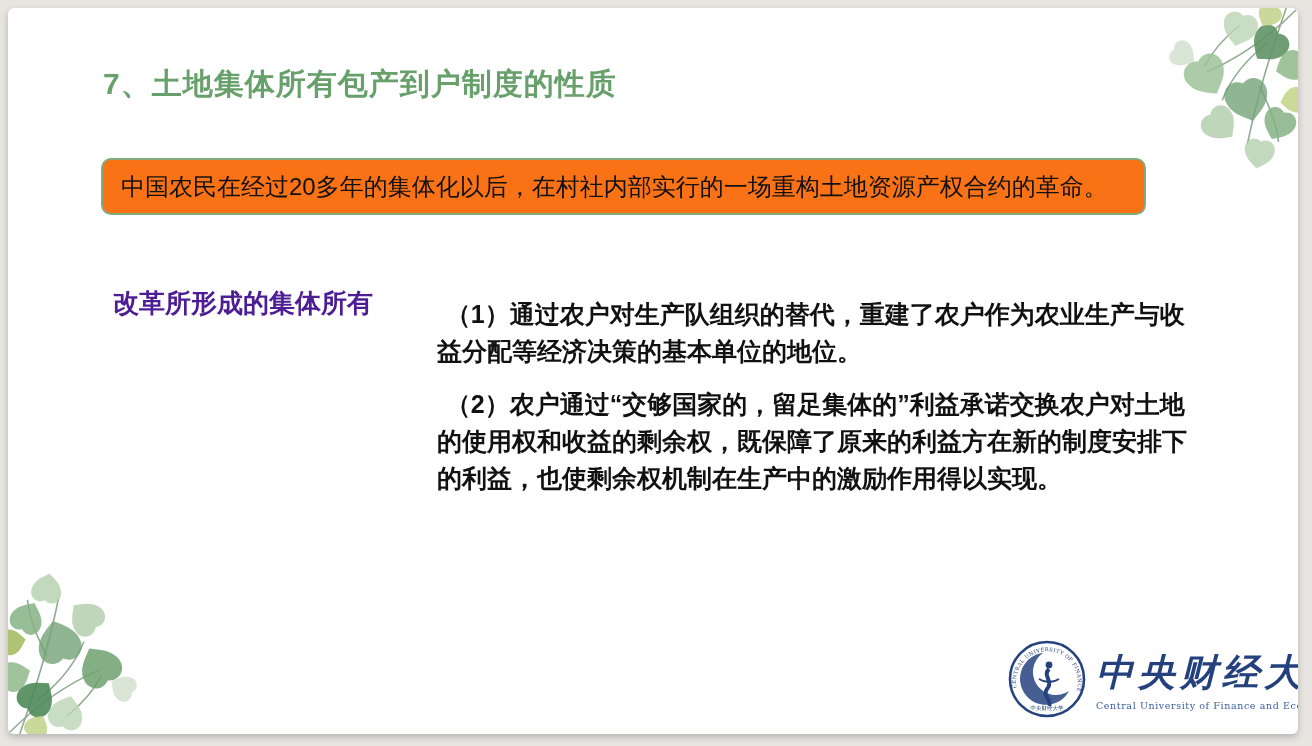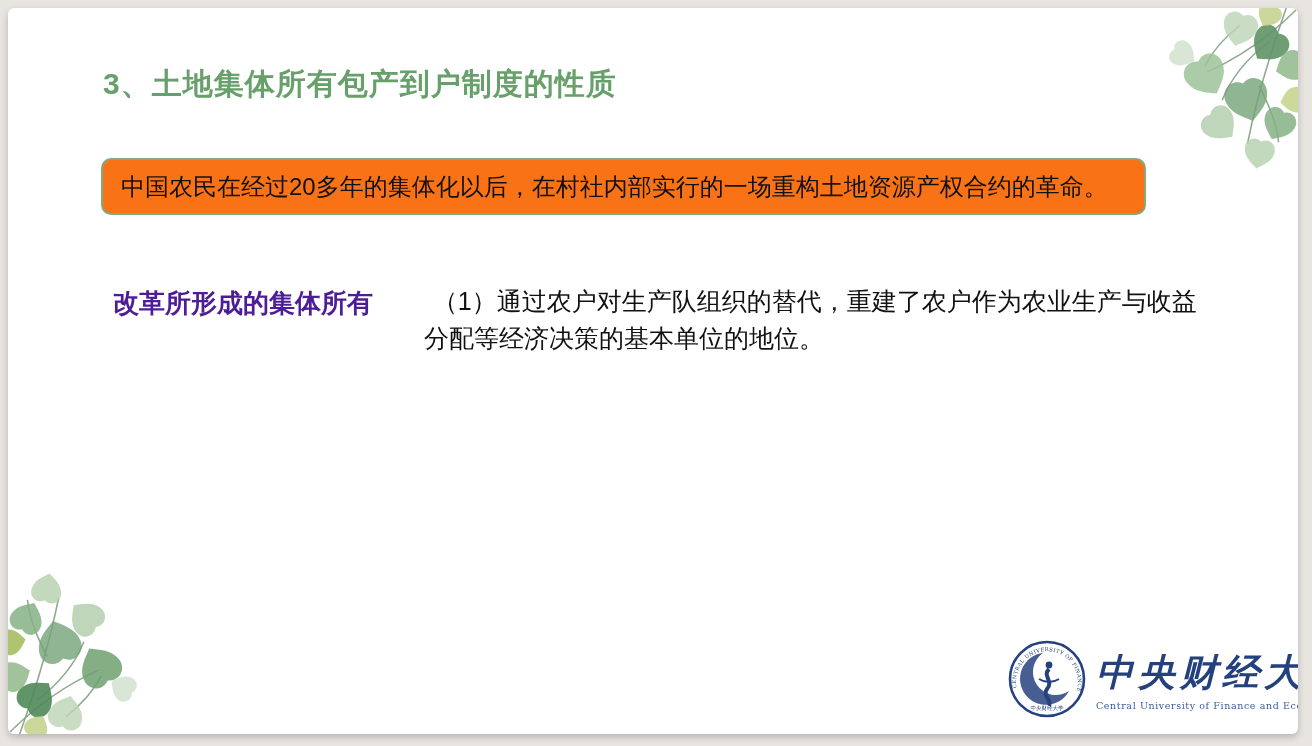--- a/index.html
+++ b/index.html
@@ -28,21 +28,21 @@
     background:#f97316;
   }
   .left-label{
     position:absolute;left:105px;top:277px;width:310px;
     font-size:26px;font-weight:bold;color:#4c1d95;line-height:36px;
   }
   .points{
     position:absolute;left:413px;top:272px;width:782px;
     font-size:25px;color:#111111;line-height:37px;
   }
-  .points p{margin:3px;text-indent:0.35em;}
+  .points p{margin:16px;text-indent:0.35em;font-weight:bold;}
   .leaves-tr{position:absolute;top:0;right:0;width:175px;height:170px;}
   .leaves-bl{position:absolute;left:0;bottom:0;width:175px;height:170px;transform:rotate(180deg);}
   .logo{
     position:absolute;left:998px;top:626px;width:300px;height:90px;
     display:flex;align-items:center;
   }
   .seal{width:82px;height:82px;flex:0 0 auto;}
   .logo-text{margin-left:8px;}
   .logo-cn{
     font-family:"DejaVu Serif","Liberation Serif",serif;
@@ -101,32 +101,33 @@
       <use href="#leaf" transform="translate(128,95) rotate(-15) scale(1.0)" fill="#74a377" opacity="0.8"></use>
       <use href="#leaf" transform="translate(100,120) rotate(-45) scale(0.8)" fill="#a9c8a4" opacity="0.75"></use>
       <use href="#leaf" transform="translate(160,120) rotate(25) scale(0.75)" fill="#84b184" opacity="0.85"></use>
       <use href="#leaf" transform="translate(140,150) rotate(10) scale(0.7)" fill="#b4d0ad" opacity="0.8"></use>
       <use href="#leaf" transform="translate(175,95) rotate(80) scale(0.6)" fill="#9ab54d" opacity="0.8"></use>
       <use href="#leaf" transform="translate(150,8) rotate(30) scale(0.55)" fill="#c2d189" opacity="0.85"></use>
       <use href="#leaf" transform="translate(62,48) rotate(-60) scale(0.6)" fill="#cfe0ca" opacity="0.8"></use>
     </g>
   </svg>
 
-  <div class="title">3、土地集体所有包产到户制度的性质</div>
+  <div class="title">7、土地集体所有包产到户制度的性质</div>
 
   <div class="highlight-box">
     <span>中国农民在经过20多年的集体化以后，在村社内部实行的一场重构土地资源产权合约的革命。</span>
   </div>
 
   <div class="left-label">
     <div>改革所形成的集体所有</div>
   </div>
 
   <div class="points">
     <p>（1）通过农户对生产队组织的替代，重建了农户作为农业生产与收益分配等经济决策的基本单位的地位。</p>
+    <p>（2）农户通过“交够国家的，留足集体的”利益承诺交换农户对土地的使用权和收益的剩余权，既保障了原来的利益方在新的制度安排下的利益，也使剩余权机制在生产中的激励作用得以实现。</p>
   </div>
 
   <div class="logo">
     <svg class="seal" viewBox="-41 -41 82 82">
       <defs>
         <path id="sealArc" d="M -30 11 A 31 31 0 1 1 30 11" fill="none"></path>
       </defs>
       <circle r="37" fill="none" stroke="#26427e" stroke-width="2.6"></circle>
       <text font-size="5.2" fill="#26427e" letter-spacing="0.4" font-family="DejaVu Serif, serif">
         <textPath href="#sealArc" startOffset="2">CENTRAL UNIVERSITY OF FINANCE AND ECONOMICS</textPath>

